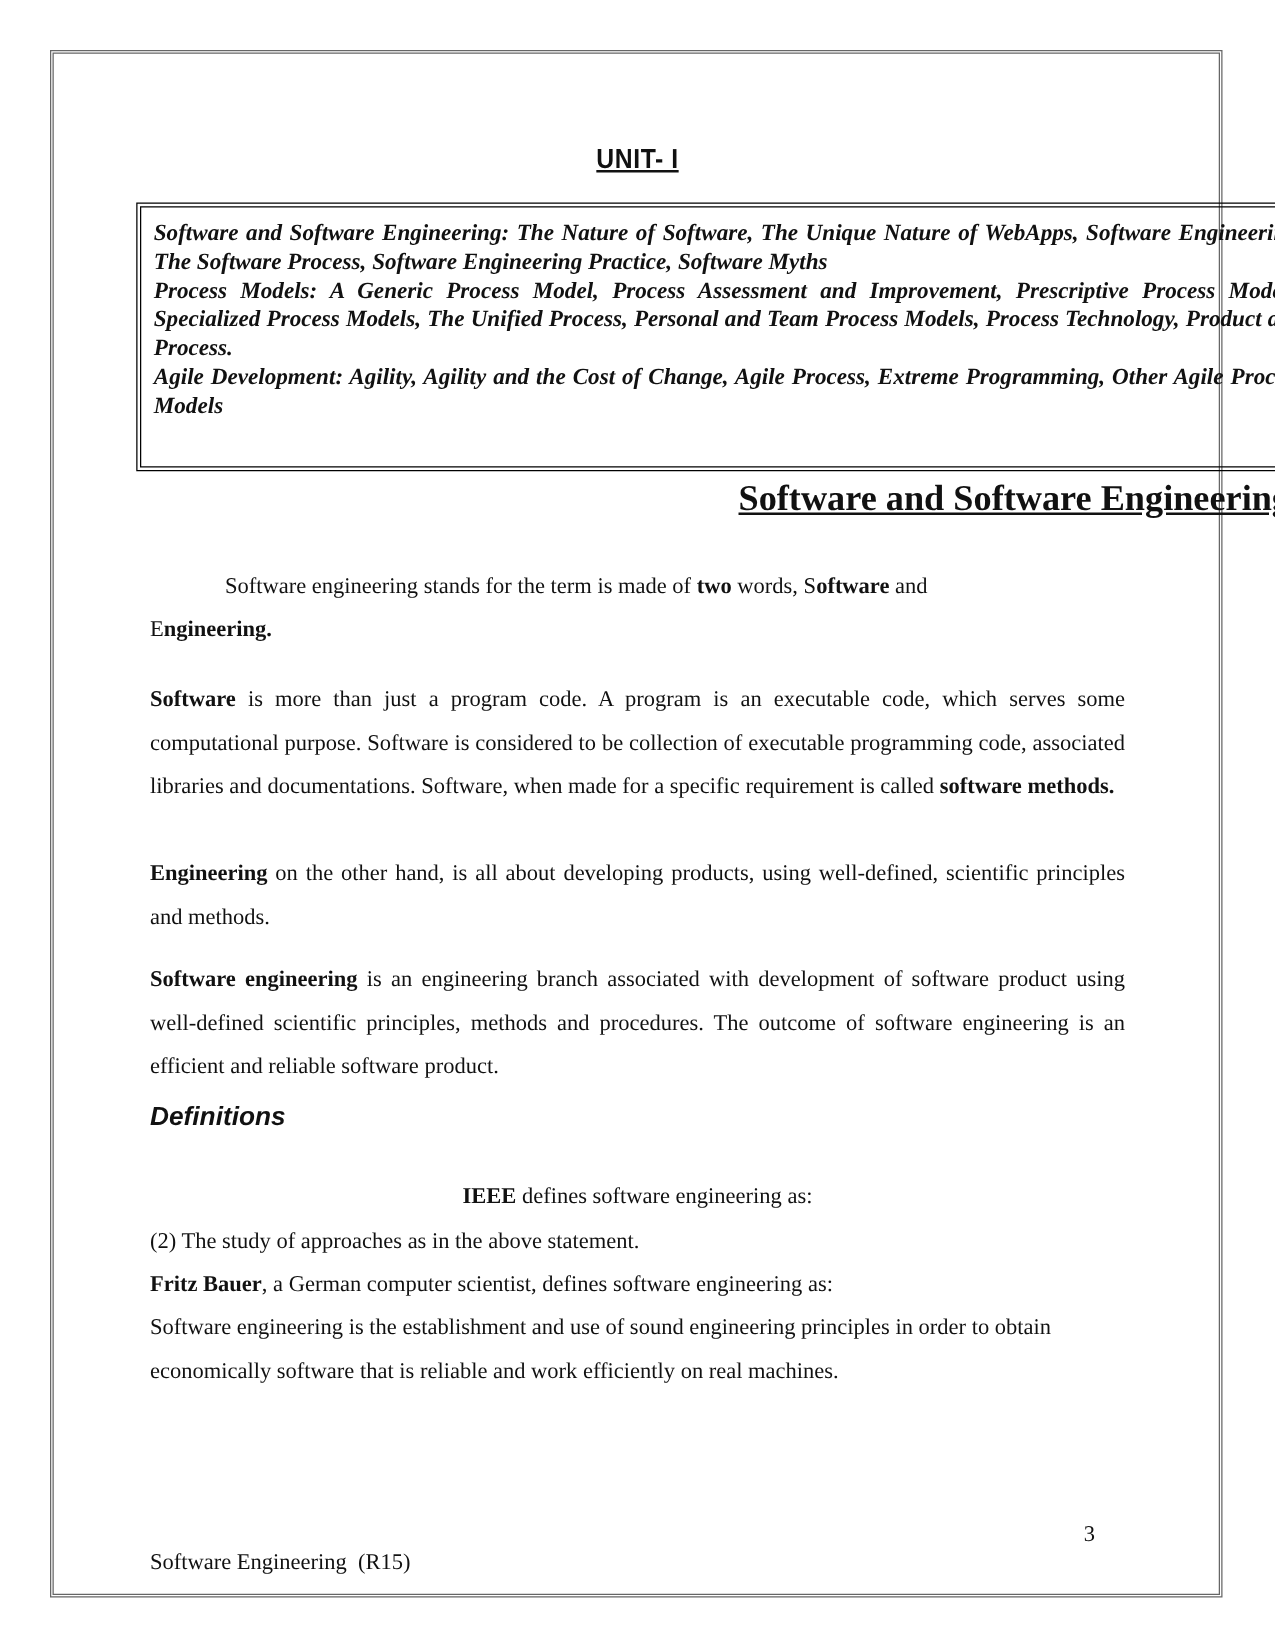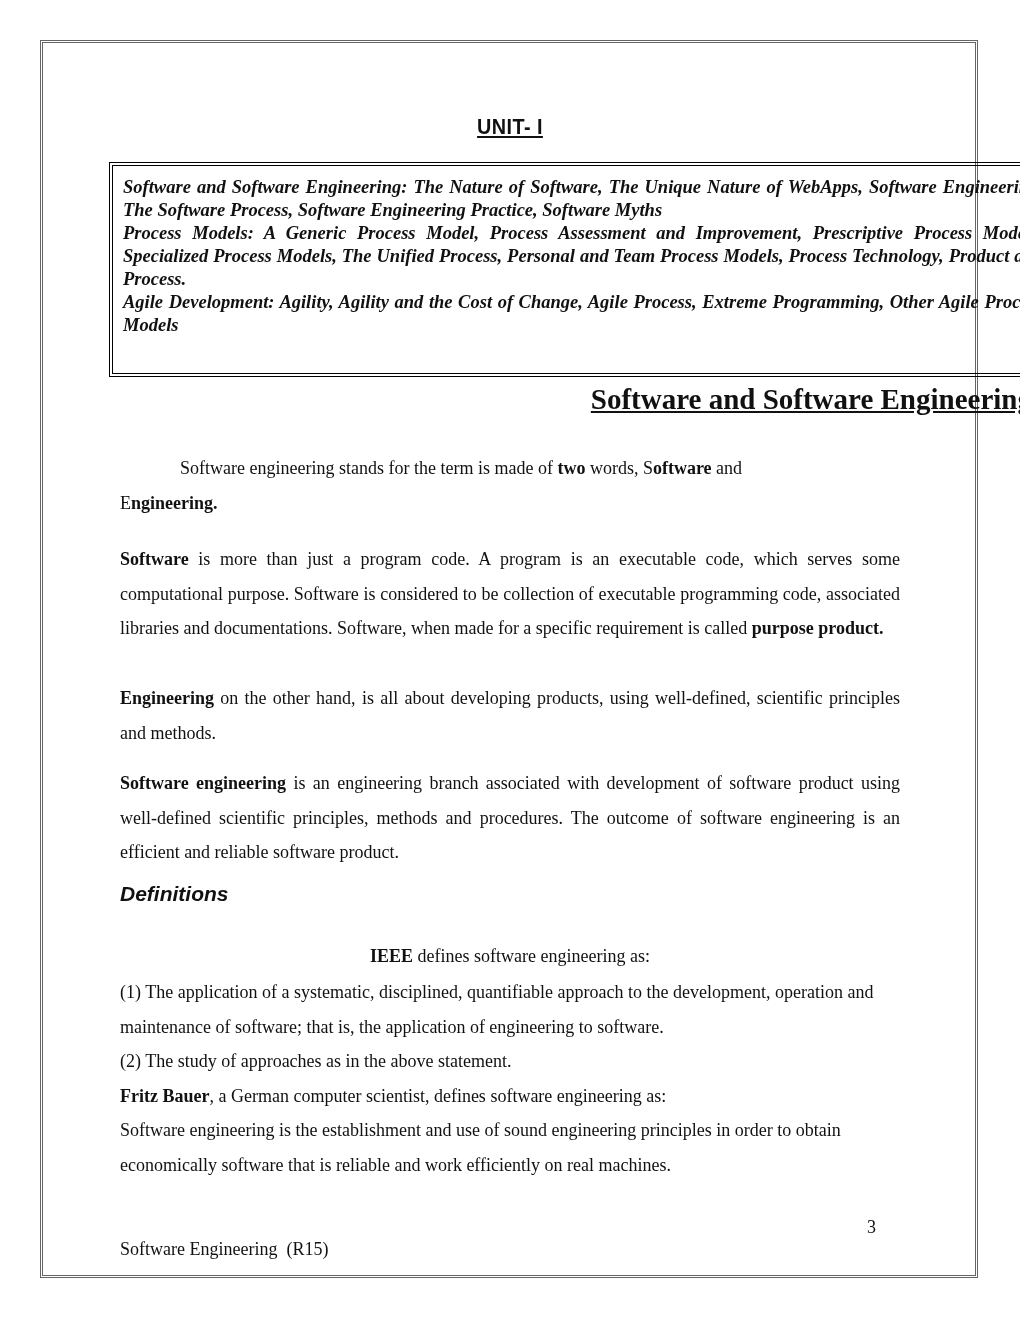--- a/index.html
+++ b/index.html
@@ -30,38 +30,37 @@
 </div>
 
 <div class="section-title">Software and Software Engineering</div>
 
 <div class="body-text" style="top:451px;">
   <p style="text-indent:60px;"><span>Software engineering stands for the term is made of </span><b>two</b><span> words, S</span><b>oftware</b><span> and</span></p>
   <p><span>E</span><b>ngineering.</b></p>
 </div>
 
 <div class="body-text" style="top:542px;">
-  <p><b>Software</b><span> is more than just a program code. A program is an executable code, which serves some computational purpose. Software is considered to be collection of executable programming code, associated libraries and documentations. Software, when made for a specific requirement is called </span><b>purpose product.</b></p>
+  <p><b>Software</b><span> is more than just a program code. A program is an executable code, which serves some computational purpose. Software is considered to be collection of executable programming code, associated libraries and documentations. Software, when made for a specific requirement is called </span><b>software methods.</b></p>
 </div>
 
 <div class="body-text" style="top:681px;">
   <p><b>Engineering</b><span> on the other hand, is all about developing products, using well-defined, scientific principles and methods.</span></p>
 </div>
 
 <div class="body-text" style="top:766px;">
   <p><b>Software engineering</b><span> is an engineering branch associated with development of software product using well-defined scientific principles, methods and procedures. The outcome of software engineering is an efficient and reliable software product.</span></p>
 </div>
 
 <div class="defs-heading">Definitions</div>
 
 <div class="body-text" style="top:939px; text-align:center;">
   <p><b>IEEE</b><span> defines software engineering as:</span></p>
 </div>
 
 <div class="body-text" style="top:975px; text-align:left;">
-  <p>(1) The application of a systematic, disciplined, quantifiable approach to the development, operation and maintenance of software; that is, the application of engineering to software.</p>
   <p>(2) The study of approaches as in the above statement.</p>
   <p><b>Fritz Bauer</b><span>, a German computer scientist, defines software engineering as:</span></p>
   <p>Software engineering is the establishment and use of sound engineering principles in order to obtain economically software that is reliable and work efficiently on real machines.</p>
 </div>
 
 <div class="footer-page">3</div>
 <div class="footer-left" style="white-space:pre;">Software Engineering  (R15)</div>
 
 </body></html>

